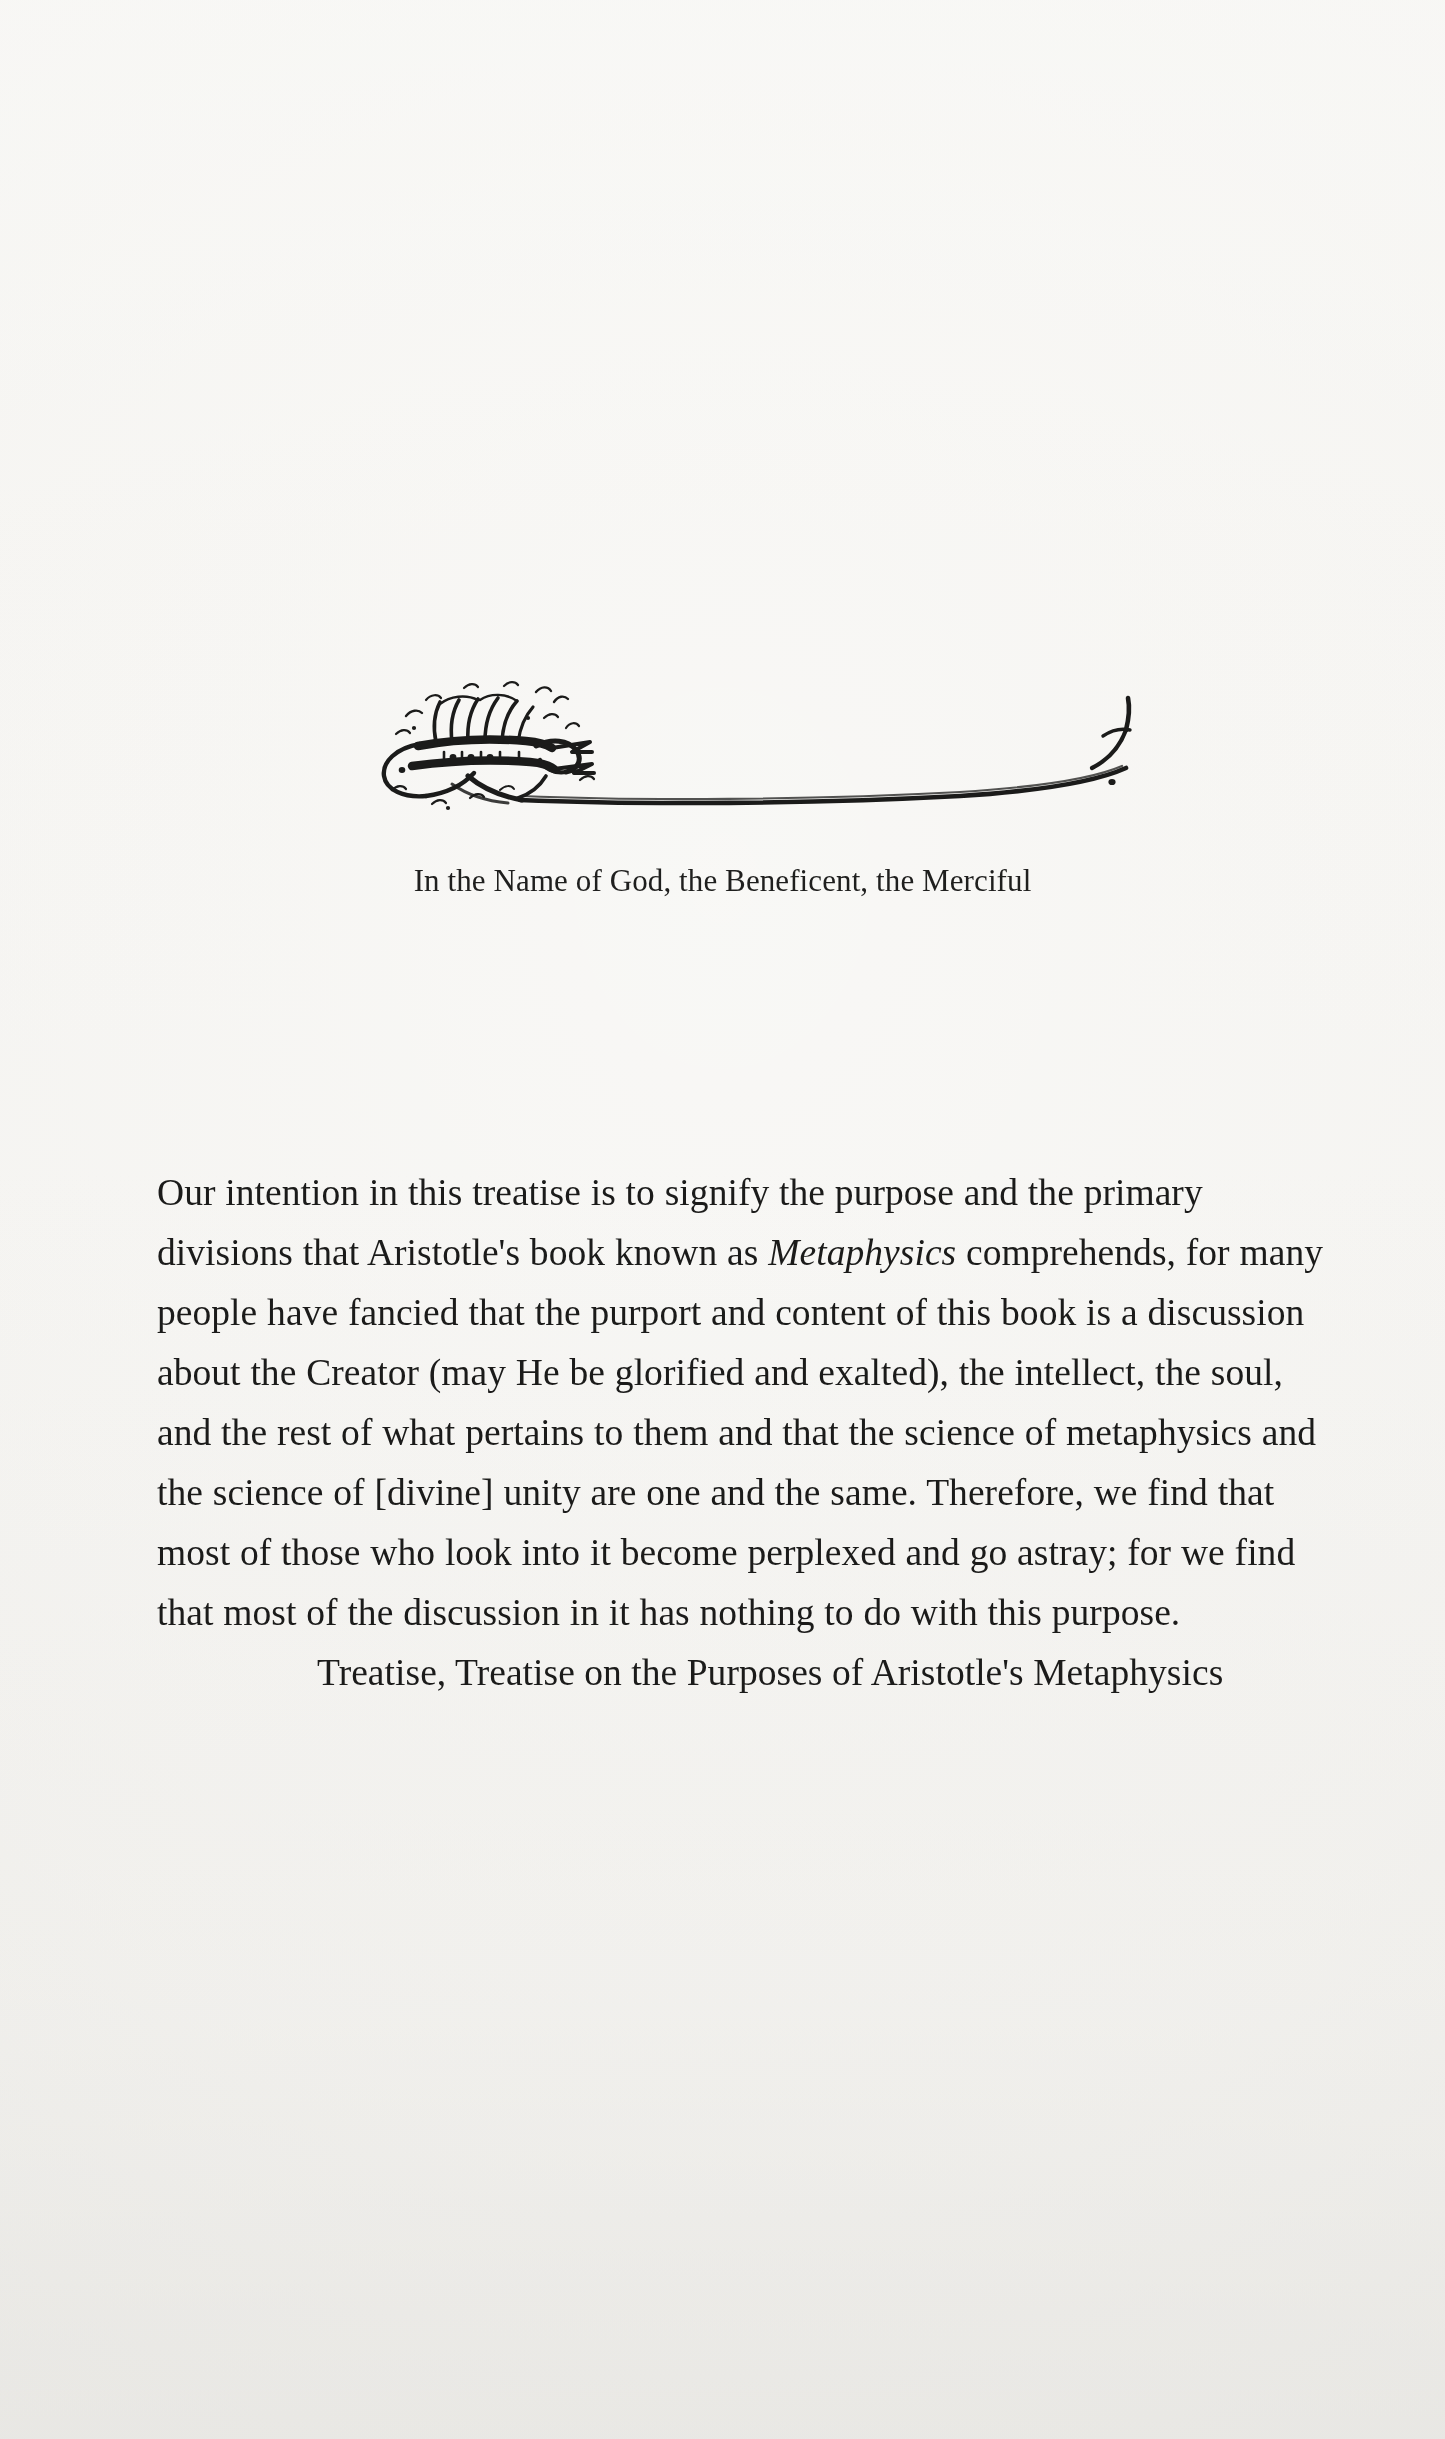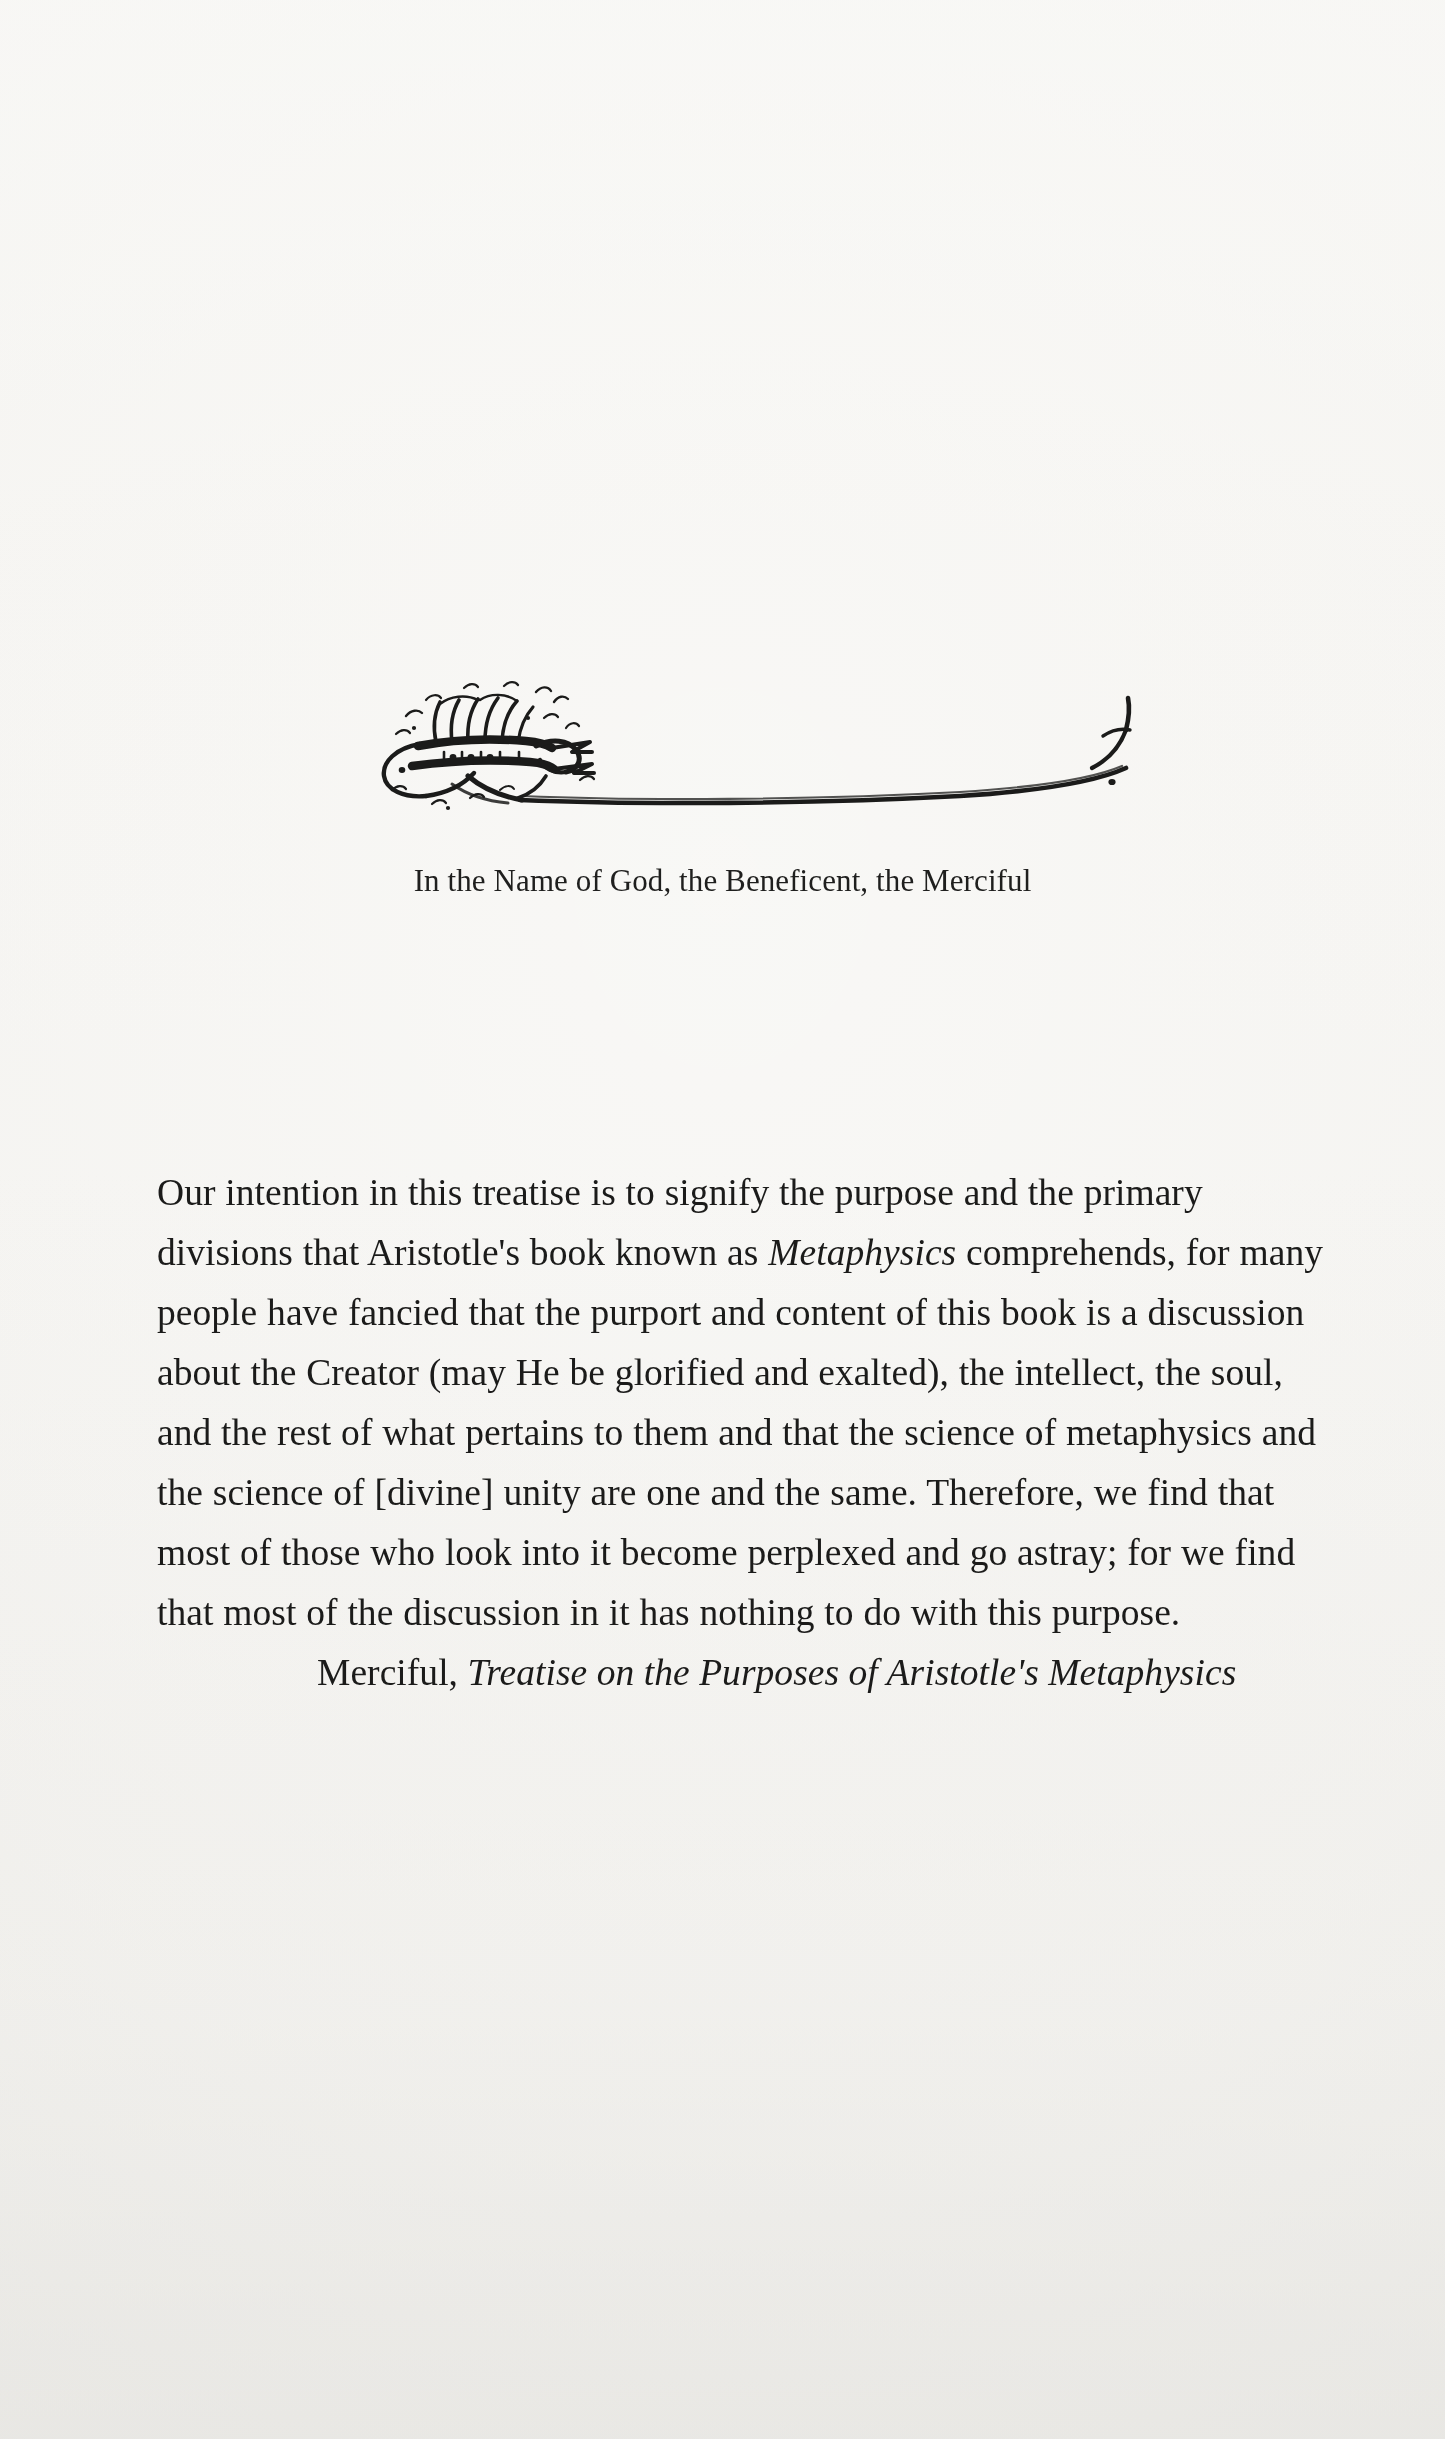--- a/index.html
+++ b/index.html
@@ -84,21 +84,21 @@
 
   .epigraph-attribution {
     margin: 0;
     padding-left: 160px;
     font-size: 37.5px;
     line-height: 60px;
     letter-spacing: 0.05px;
     color: #1b1b1a;
     white-space: nowrap;
   }
-  .epigraph-attribution .work-title { font-style: italic; }
+  .epigraph-attribution .work-title { }
 </style>
 </head>
 <body>
 
 <div class="page">
 
   <div class="paper-grain"></div>
 
   <div class="basmala">
     <svg viewBox="0 0 820 140" xmlns="http://www.w3.org/2000/svg" fill="none" stroke="#1b1b1a" stroke-linecap="round" stroke-linejoin="round">
@@ -168,17 +168,17 @@
       <ellipse cx="108" cy="136" rx="2.1" ry="1.9" fill="#1b1b1a" stroke="none"></ellipse>
     </svg>
   </div>
 
   <div class="basmala-caption">In the Name of God, the Beneficent, the Merciful</div>
 
   <div class="epigraph">
 
     <p class="epigraph-body"><span>Our intention in this treatise is to signify the purpose and the primary divisions that Aristotle's book known as </span><i>Metaphysics</i><span> comprehends, for many people have fancied that the purport and content of this book is a discussion about the Creator (may He be glorified and exalted), the intellect, the soul, and the rest of what pertains to them and that the science of metaphysics and the science of [divine] unity are one and the same. Therefore, we find that most of those who look into it become perplexed and go astray; for we find that most of the discussion in it has nothing to do with this purpose.</span></p>
 
-    <p class="epigraph-attribution"><span>Merciful, </span><span class="work-title">Treatise on the Purposes of Aristotle's Metaphysics</span></p>
+    <p class="epigraph-attribution"><span>Treatise, </span><span class="work-title">Treatise on the Purposes of Aristotle's Metaphysics</span></p>
 
   </div>
 
 </div>
 
 </body></html>

